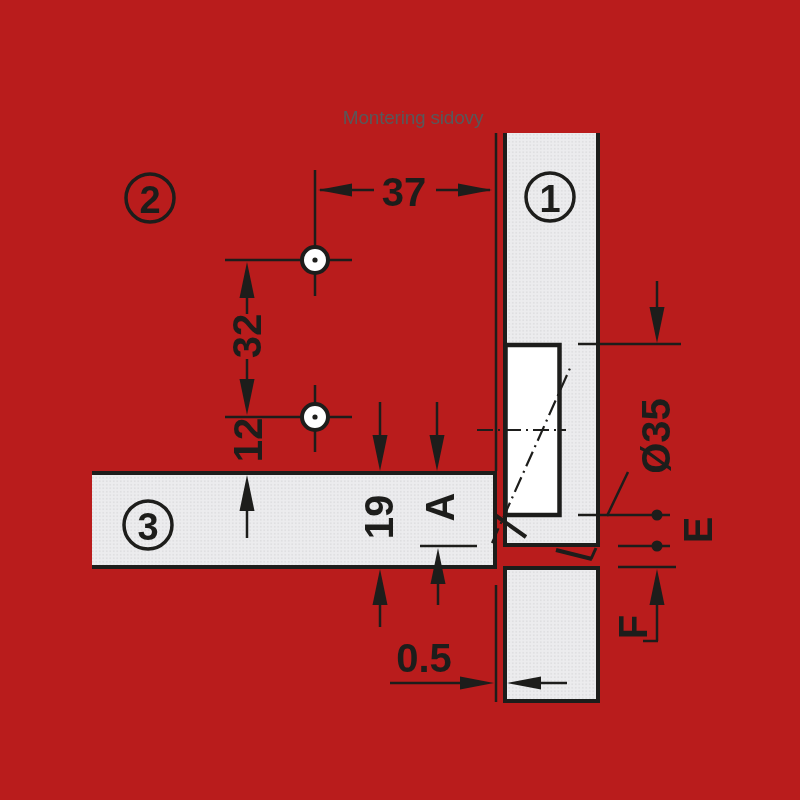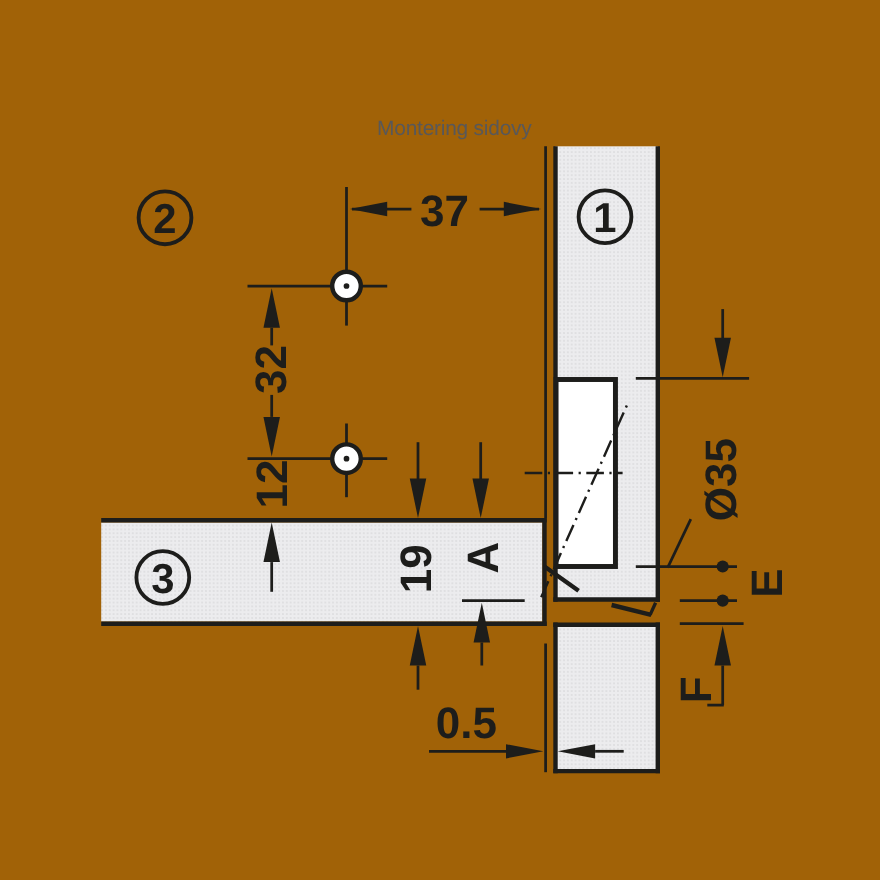--- a/index.html
+++ b/index.html
@@ -1,16 +1,16 @@
 <!DOCTYPE html>
 <html><head>
 <meta charset="utf-8">
 <style>
   html,body{margin:0;padding:0;background:#ffffff;}
-  .stage{position:relative;width:800px;height:800px;background:#a16207;overflow:hidden;
+  .stage{position:relative;width:800px;height:800px;background:#b91c1c;overflow:hidden;
          font-family:"Liberation Sans", sans-serif;}
   svg{display:block;}
   text{font-family:"Liberation Sans", sans-serif;}
   .dim{font-size:40px;font-weight:bold;fill:#1d1d1b;}
   .circnum{font-size:38px;font-weight:bold;fill:#1d1d1b;}
   .titletx{font-size:19px;font-weight:normal;fill:#58585a;letter-spacing:-0.2px;}
 </style>
 </head>
 <body>
 

